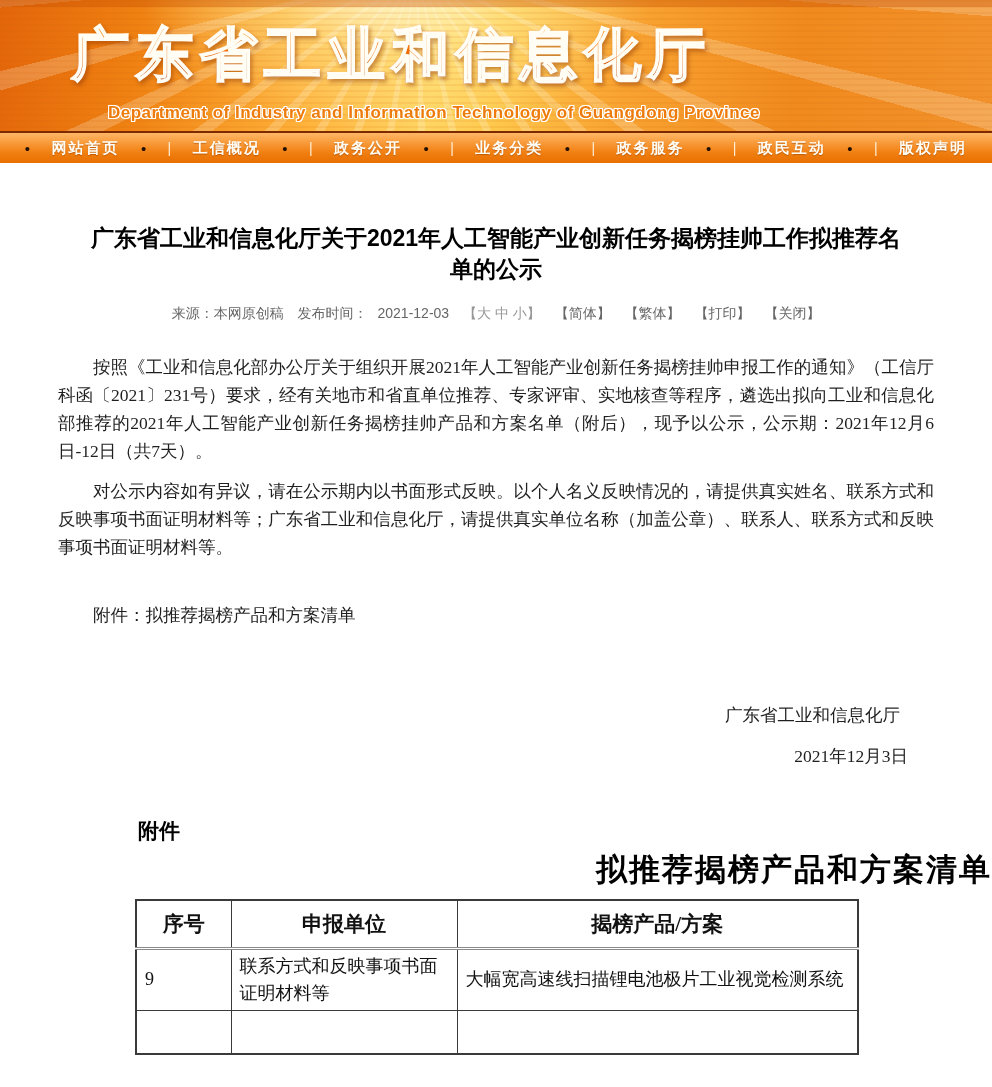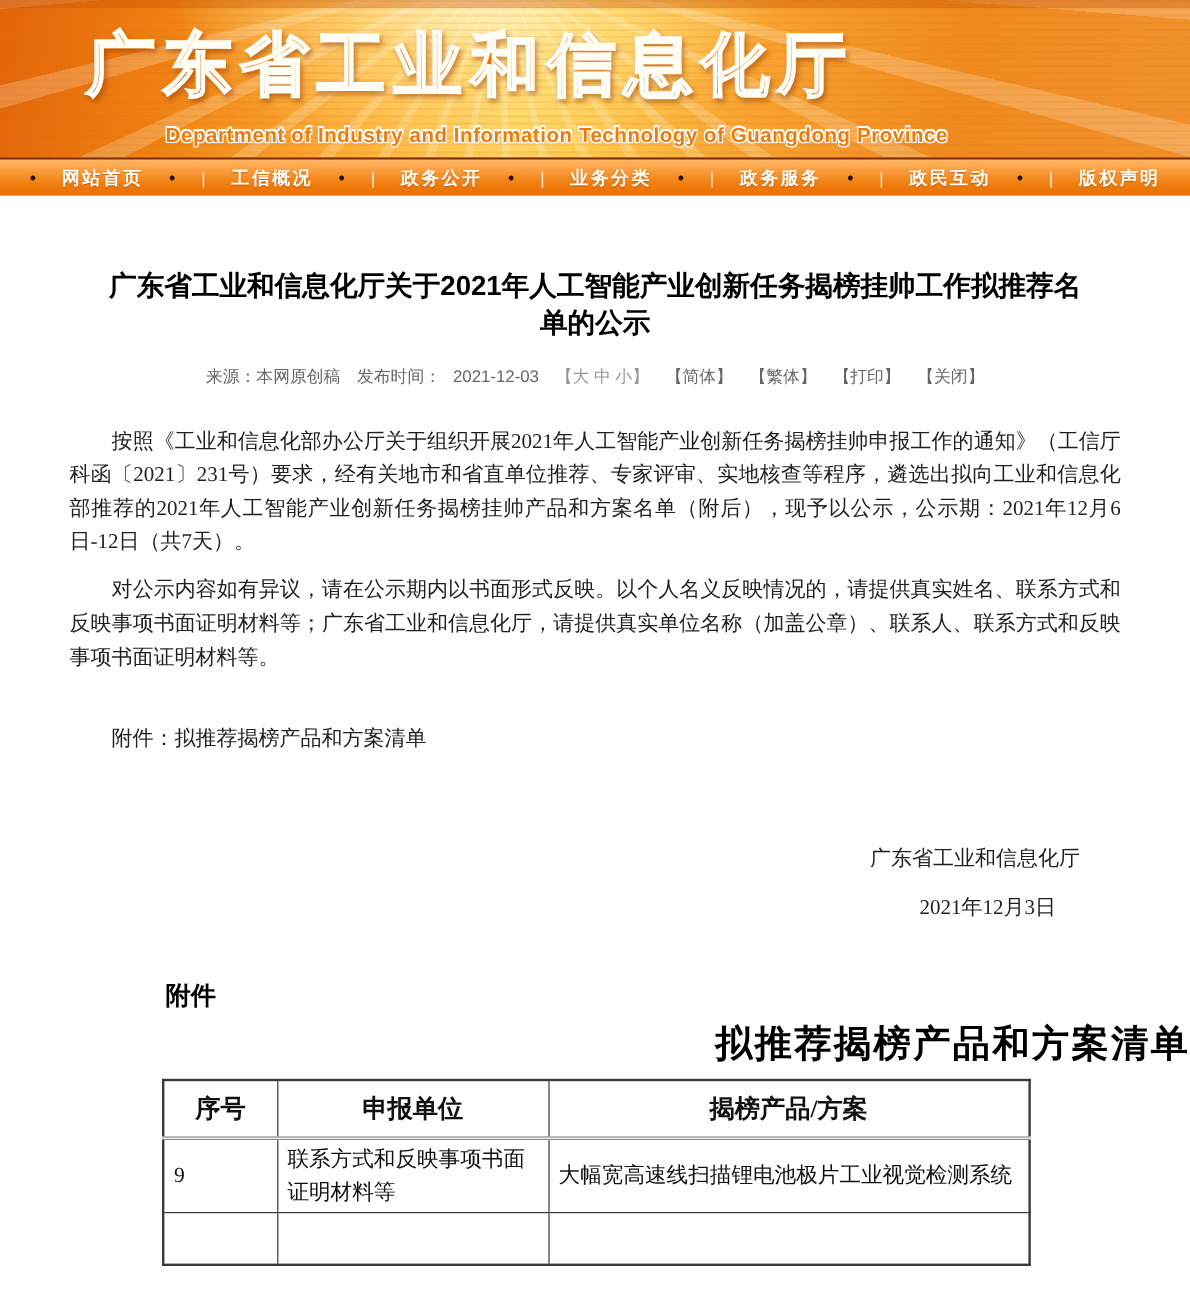--- a/index.html
+++ b/index.html
@@ -37,21 +37,20 @@
     -webkit-background-clip:text; background-clip:text; color:transparent;
     -webkit-text-stroke:2px #fffdf4;
     filter:drop-shadow(2px 3px 2px rgba(140,50,0,.45));
     font-family:"Liberation Serif", serif;
   }
   .banner-subtitle {
     position:absolute; left:108px; top:103px; z-index:2;
     font-size:17px; font-weight:bold; letter-spacing:.5px; color:#ee7c0c;
     text-shadow:-1px -1px 0 #fff, 1px -1px 0 #fff, -1px 1px 0 #fff, 1px 1px 0 #fff,
                  0 -1px 0 #fff, 0 1px 0 #fff, -1px 0 0 #fff, 1px 0 0 #fff;
-    margin-left:30px;
   }
 
   
   .navbar {
     height:32px; border-top:2px solid #7e2a00;
     background:linear-gradient(to bottom, #ffb766 0%, #f6902a 45%, #ef7d0e 70%, #e86f00 100%);
     display:flex; align-items:center; justify-content:space-around;
     padding:0 14px;
   }
   .nav-link {
@@ -81,21 +80,21 @@
   .p1 { margin-top:30px; }
   .p2 { margin-top:12px; }
   .attach-ref { margin-top:40px; }
   .attach-ref span { cursor:pointer; }
 
   .signature {
     margin-top:72px; text-align:right; padding-right:92px;
     font-family:"Liberation Serif", serif; font-size:17.5px; line-height:28px; color:#1f1f1f;
   }
   .sig-date {
-    margin-top:13px; text-align:right; padding-right:112px;
+    margin-top:13px; text-align:right; padding-right:84px;
     font-family:"Liberation Serif", serif; font-size:17.5px; line-height:28px; color:#1f1f1f;
   }
 
   
   .attach-label {
     margin:46px 0 0 138px; font-size:21px; font-weight:bold; color:#000; line-height:30px;
   }
   .list-title {
     margin-top:2px; text-align:right; font-family:Liberation Sans, sans-serif;
     font-size:31px; font-weight:bold; color:#000; line-height:44px; letter-spacing:2px;

